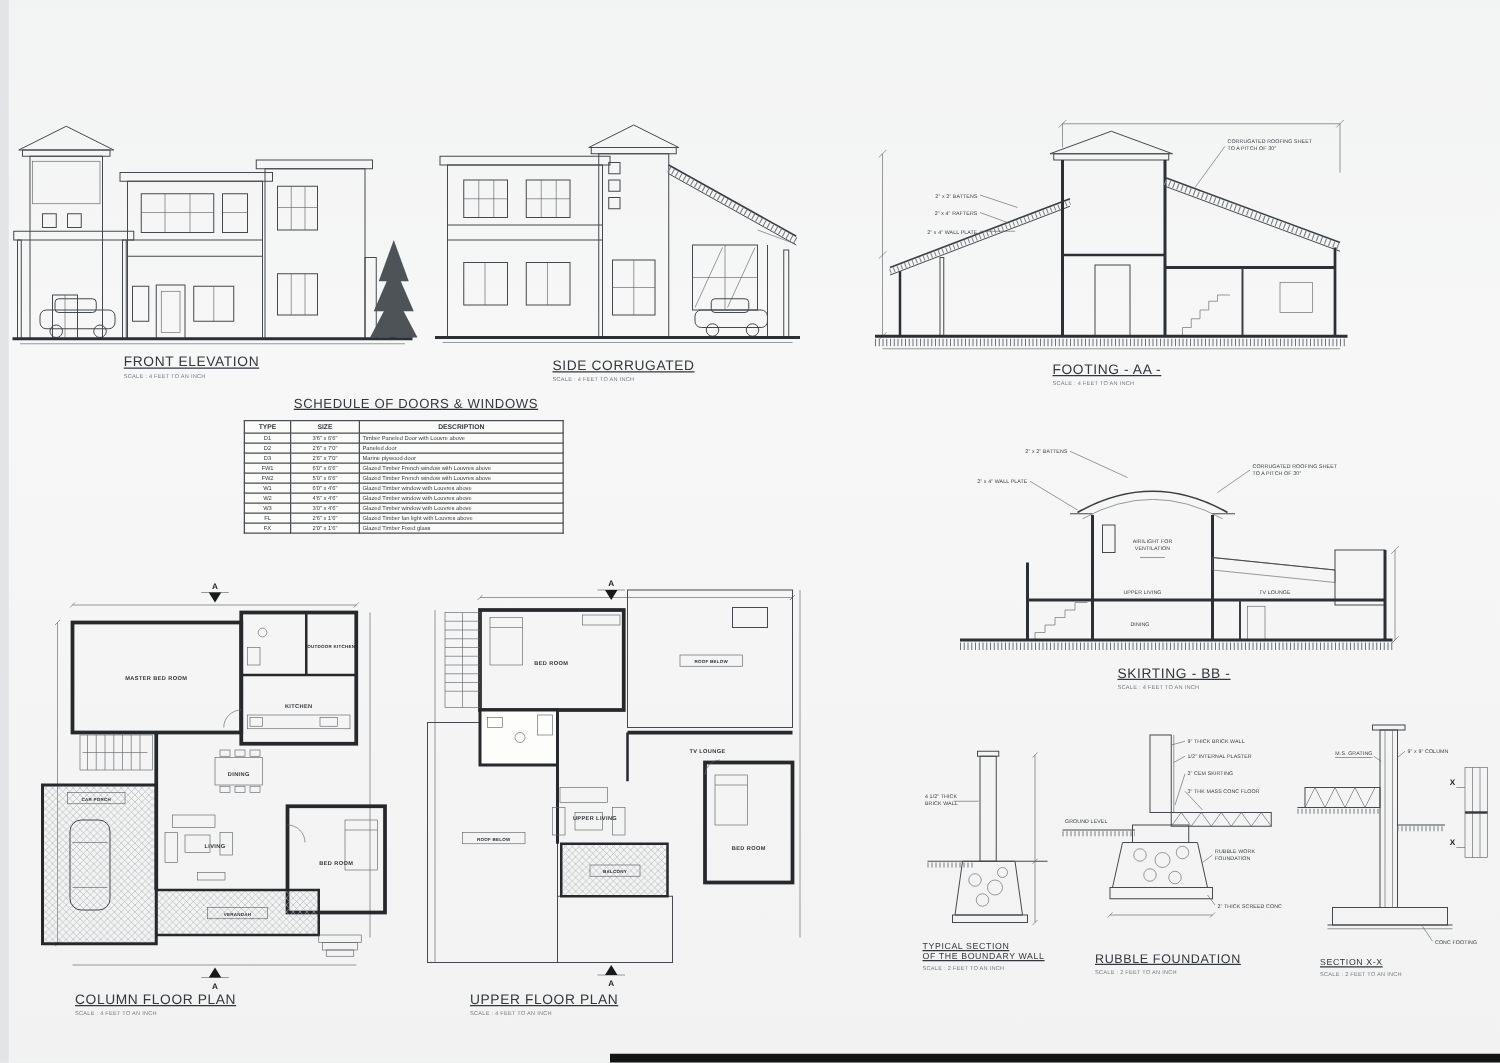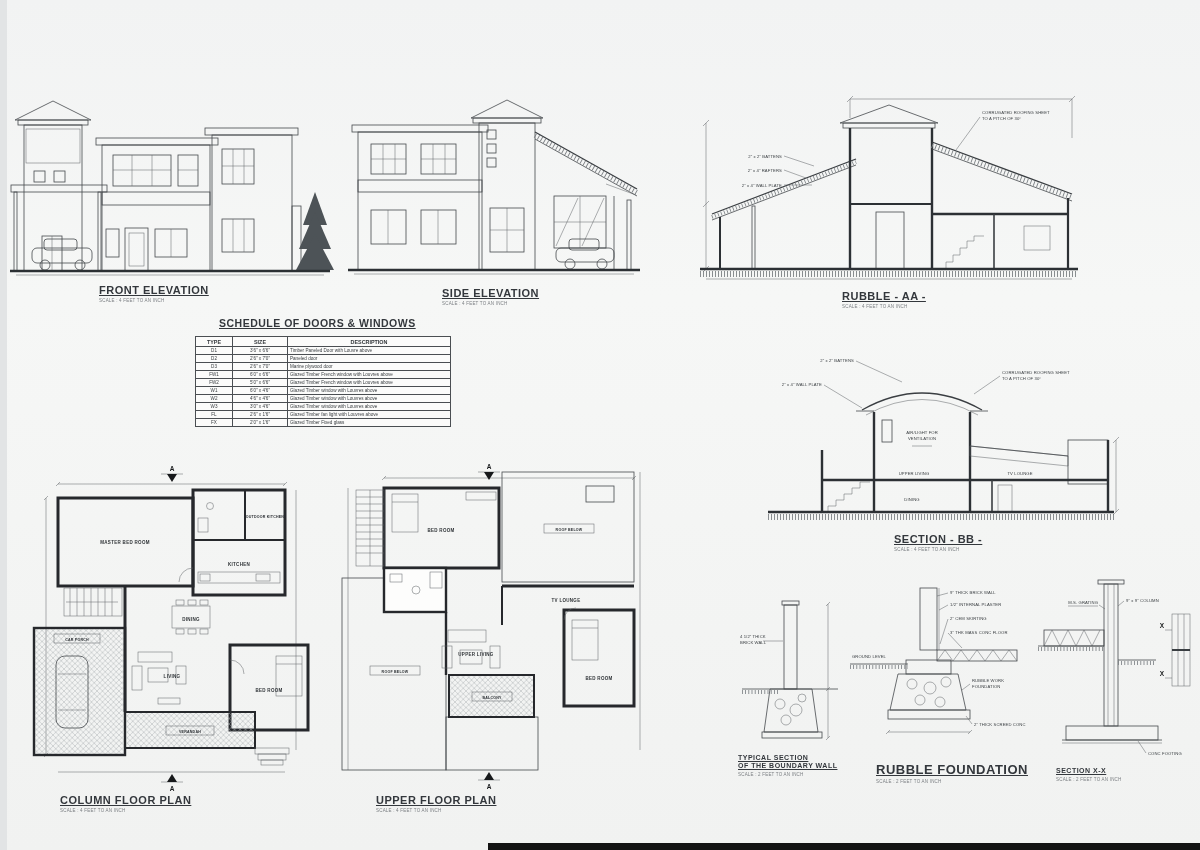--- a/index.html
+++ b/index.html
@@ -13,22 +13,22 @@
   .w1{stroke:#3a3e42;stroke-width:1.3;fill:none}
   .thk{stroke:#2c3034;stroke-width:2.4;fill:none}
   .wall{stroke:#26282c;stroke-width:3;fill:none}
   .an{font-size:4.2px;letter-spacing:.1px}
   .rm{font-size:4.5px;font-weight:bold;letter-spacing:.3px;text-anchor:middle;fill:#2e3236}
   .rs{font-size:3.6px;font-weight:bold;letter-spacing:.2px;text-anchor:middle;fill:#2e3236}
   .mk{font-size:6.5px;font-weight:bold;text-anchor:middle;fill:#17191b}
   .hatch{stroke:#6e7377;stroke-width:6;stroke-dasharray:0.8 2.2;fill:none}
   .hatch4{stroke:#777c80;stroke-width:4;stroke-dasharray:0.8 2.4;fill:none}
   .caption{position:absolute;color:#33373c}
-  .cap-title{font-weight:bold;text-decoration:underline;letter-spacing:.5px;white-space:nowrap}
-  .t11{font-size:11px}.t10{font-size:10.5px}.t7{font-size:7px;line-height:8px}.t75{font-size:13px}
+  .cap-title{font-weight:normal;text-decoration:underline;letter-spacing:.5px;white-space:nowrap}
+  .t11{font-size:11px}.t10{font-size:10.5px}.t7{font-size:7px;line-height:8px}.t75{font-size:10px}
   .cap-scale{font-size:4.5px;color:#7b7f83;letter-spacing:.2px;margin-top:2px;white-space:nowrap}
   .sched{position:absolute;left:195px;top:336px;width:256px}
   .sched table{border-collapse:collapse;width:100%;border:1.6px solid #303438;background:#fbfbfa}
   .sched th{font-size:5.4px;font-weight:bold;border:.8px solid #4a4e52;padding:1.5px 2px;color:#33373b}
   .sched td{font-size:4.6px;border:.8px solid #4a4e52;padding:1px 2px;color:#3c4044;white-space:nowrap}
   .sched td:first-child,.sched th:first-child{width:32px;text-align:center}
   .sched td:nth-child(2),.sched th:nth-child(2){width:50px;text-align:center}
   .bottom-bar{position:absolute;left:488px;top:843px;width:712px;height:7px;background:#131313}
 </style>
 </head>
@@ -162,21 +162,21 @@
         <rect x="212" y="156" width="58" height="14" rx="5" class="ln"></rect>
         <rect x="225" y="147" width="30" height="11" rx="3" class="ln"></rect>
         <circle cx="226" cy="172" r="5" class="ln"></circle>
           <circle cx="258" cy="172" r="5" class="ln"></circle>
       </g>
       <line x1="4" y1="178" x2="296" y2="178" class="thk"></line>
       <line x1="10" y1="182" x2="290" y2="182" class="thn"></line>
     </svg>
   </div>
   <div class="caption" style="left:442px;top:287px">
-    <div class="cap-title t11">SIDE ELEVATION</div>
+    <div class="cap-title t11">SIDE CORRUGATED</div>
     <div class="cap-scale">SCALE : 4 FEET TO AN INCH</div>
   </div>
 
   <div class="panel" style="left:694px;top:86px">
     <svg width="390" height="205" viewBox="0 0 390 205">
       <defs>
         <pattern id="pv_a" width="2.6" height="4" patternUnits="userSpaceOnUse">
             <line x1="1" y1="0" x2="1" y2="4" stroke="#82868a" stroke-width="0.7"></line>
           </pattern>
         <pattern id="ph_a" width="4" height="2.8" patternUnits="userSpaceOnUse">
@@ -229,25 +229,25 @@
         <text class="an" x="288" y="28">CORRUGATED ROOFING SHEET</text>
         <text class="an" x="288" y="34">TO A PITCH OF 30°</text>
         <line x1="286" y1="31" x2="262" y2="64" class="thn"></line>
       </g>
       <line x1="6" y1="183" x2="384" y2="183" class="thk"></line>
       <line x1="6" y1="188" x2="384" y2="188" class="hatch"></line>
       <line x1="12" y1="193" x2="378" y2="193" class="thn"></line>
     </svg>
   </div>
   <div class="caption" style="left:842px;top:290px">
-    <div class="cap-title t11">RUBBLE - AA -</div>
+    <div class="cap-title t11">FOOTING - AA -</div>
     <div class="cap-scale">SCALE : 4 FEET TO AN INCH</div>
   </div>
 
-  <div class="caption" style="left:219px;top:317px">
+  <div class="caption" style="left:235px;top:317px">
     <div class="cap-title t10">SCHEDULE OF DOORS &amp; WINDOWS</div>
   </div>
   <div class="sched">
     <table>
       <thead>
         <tr>
           <th>TYPE</th>
           <th>SIZE</th>
           <th>DESCRIPTION</th>
         </tr>
@@ -364,21 +364,21 @@
       <g>
         <text class="an" x="152" y="153" text-anchor="middle">UPPER LIVING</text>
         <text class="an" x="258" y="153" text-anchor="middle">TV LOUNGE</text>
         <text class="an" x="150" y="179" text-anchor="middle">DINING</text>
       </g>
       <line x1="6" y1="190" x2="352" y2="190" class="thk"></line>
       <line x1="6" y1="195" x2="352" y2="195" class="hatch"></line>
     </svg>
   </div>
   <div class="caption" style="left:894px;top:533px">
-    <div class="cap-title t11">SECTION - BB -</div>
+    <div class="cap-title t11">SKIRTING - BB -</div>
     <div class="cap-scale">SCALE : 4 FEET TO AN INCH</div>
   </div>
 
   <div class="panel" style="left:20px;top:460px">
     <svg width="300" height="335" viewBox="0 0 300 335">
       <defs>
         <pattern id="lat_g" width="5.5" height="5.5" patternUnits="userSpaceOnUse">
           <line x1="0" y1="0" x2="5.5" y2="5.5" stroke="#aeb3b6" stroke-width="0.5"></line>
           <line x1="5.5" y1="0" x2="0" y2="5.5" stroke="#aeb3b6" stroke-width="0.5"></line>
         </pattern>

